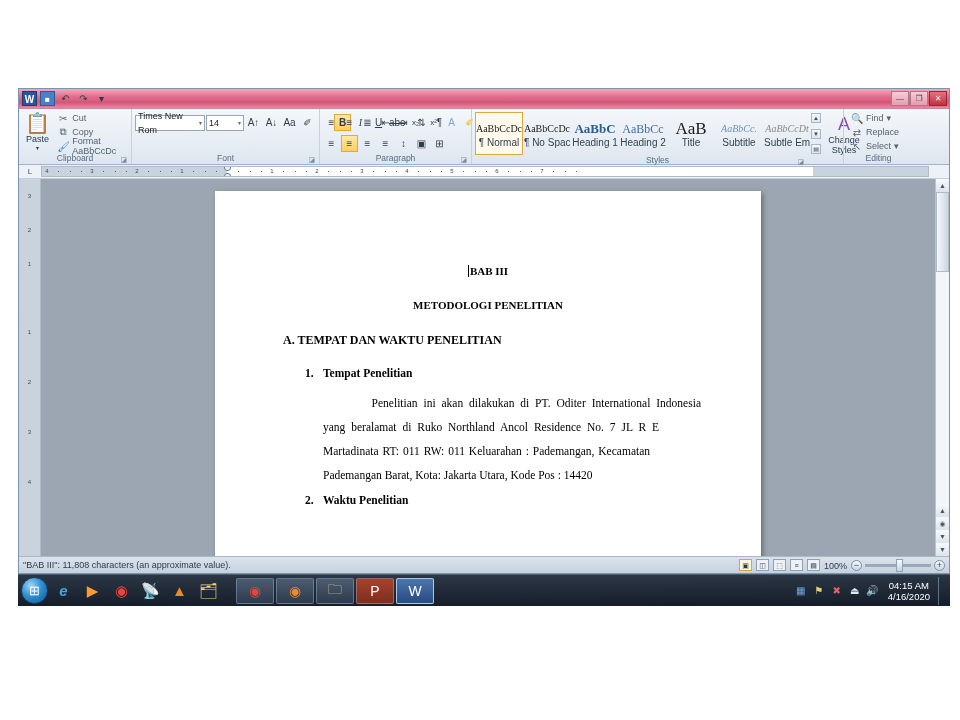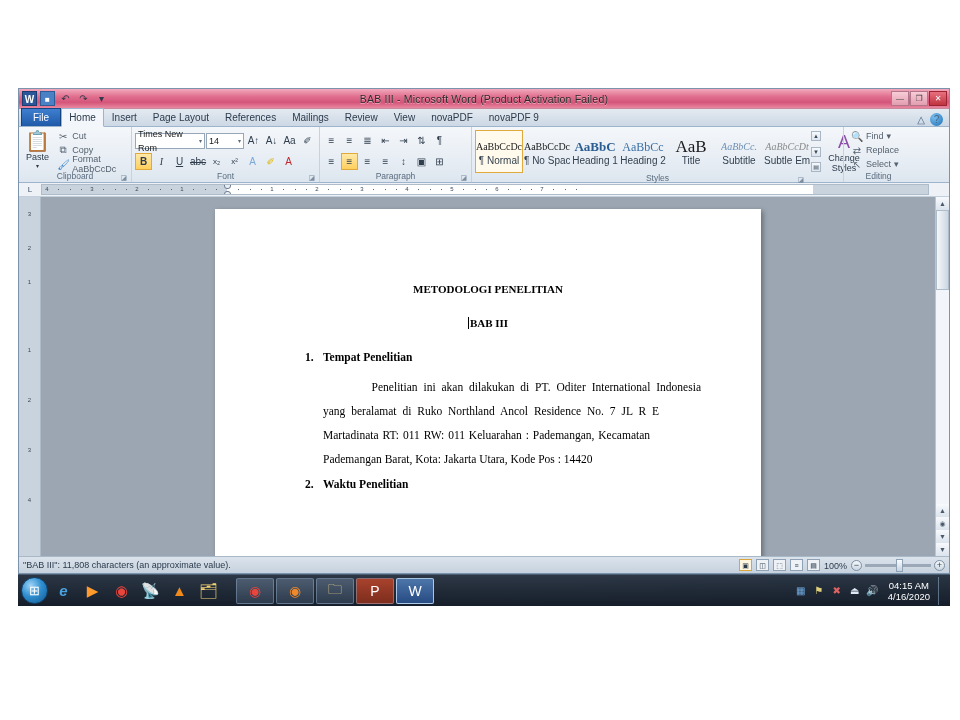--- a/index.html
+++ b/index.html
@@ -257,44 +257,27 @@
   <div id="word-window">
 
     <div class="titlebar">
       <div class="qat">
         <div class="app-icon">W</div>
         <div class="qbtn save-icon">■</div>
         <div class="qbtn">↶</div>
         <div class="qbtn">↷</div>
         <div class="qbtn">▾</div>
       </div>
-      <div class="title-text">BAB III - Microsoft Word (Product Activation Failed)</div>
       <div class="winbtns">
         <div class="winbtn">—</div>
         <div class="winbtn">❐</div>
         <div class="winbtn close">✕</div>
       </div>
     </div>
 
-    <div class="tabstrip">
-      <div class="tab file">File</div>
-      <div class="tab active">Home</div>
-      <div class="tab">Insert</div>
-      <div class="tab">Page Layout</div>
-      <div class="tab">References</div>
-      <div class="tab">Mailings</div>
-      <div class="tab">Review</div>
-      <div class="tab">View</div>
-      <div class="tab">novaPDF</div>
-      <div class="tab">novaPDF 9</div>
-      <div class="right-icons">
-        <span>△</span>
-        <span class="help-icon">?</span>
-      </div>
-    </div>
 
     <div class="ribbon">
 
       <div class="grp" style="width:112px">
         <div class="grp-body">
           <div class="bigbtn">
             <span class="gl">📋</span>
             <span class="lbl">Paste</span>
             <span class="car" style="font-size:6px">▾</span>
           </div>
@@ -313,21 +296,21 @@
             </div>
           </div>
         </div>
         <div class="grp-label">
           <span>Clipboard</span>
           <span class="dlg">◪</span>
         </div>
       </div>
 
       <div class="grp" style="width:188px">
-        <div class="grp-body" style="flex-direction:column;gap:2px;padding-top:2px">
+        <div class="grp-body" style="flex-direction:row;gap:18px;padding-top:2px">
           <div class="row">
             <div class="fontbox" style="width:70px">
               <span>Times New Rom</span>
               <span class="car">▾</span>
             </div>
             <div class="fontbox" style="width:38px">
               <span>14</span>
               <span class="car">▾</span>
             </div>
             <div class="ibtn">A↑</div>
@@ -545,22 +528,23 @@
         <div class="vnum" style="top:48px">2</div>
         <div class="vnum" style="top:82px">1</div>
         <div class="vnum" style="top:150px">1</div>
         <div class="vnum" style="top:200px">2</div>
         <div class="vnum" style="top:250px">3</div>
         <div class="vnum" style="top:300px">4</div>
       </div>
 
       <div class="docscroll">
         <div class="page">
+          <div class="h-center"><span class="caret"></span><span>BAB III</span></div>
           <div class="h-center">METODOLOGI PENELITIAN</div>
-          <div class="h-center"><span class="caret"></span><span>BAB III</span></div>
+          <div class="sec-title">A. TEMPAT DAN WAKTU PENELITIAN</div>
           <div class="num-item">
             <span class="no">1.</span>
             <span>Tempat Penelitian</span>
           </div>
           <div class="body-par">
             <div style="display:flex;justify-content:flex-end">
               <span style="word-spacing:3px">Penelitian ini akan dilakukan di PT. Oditer International Indonesia</span>
             </div>
             <div style="display:flex;justify-content:space-between">
               <span style="word-spacing:3px">yang beralamat di Ruko Northland Ancol Residence No. 7 JL R E</span>

